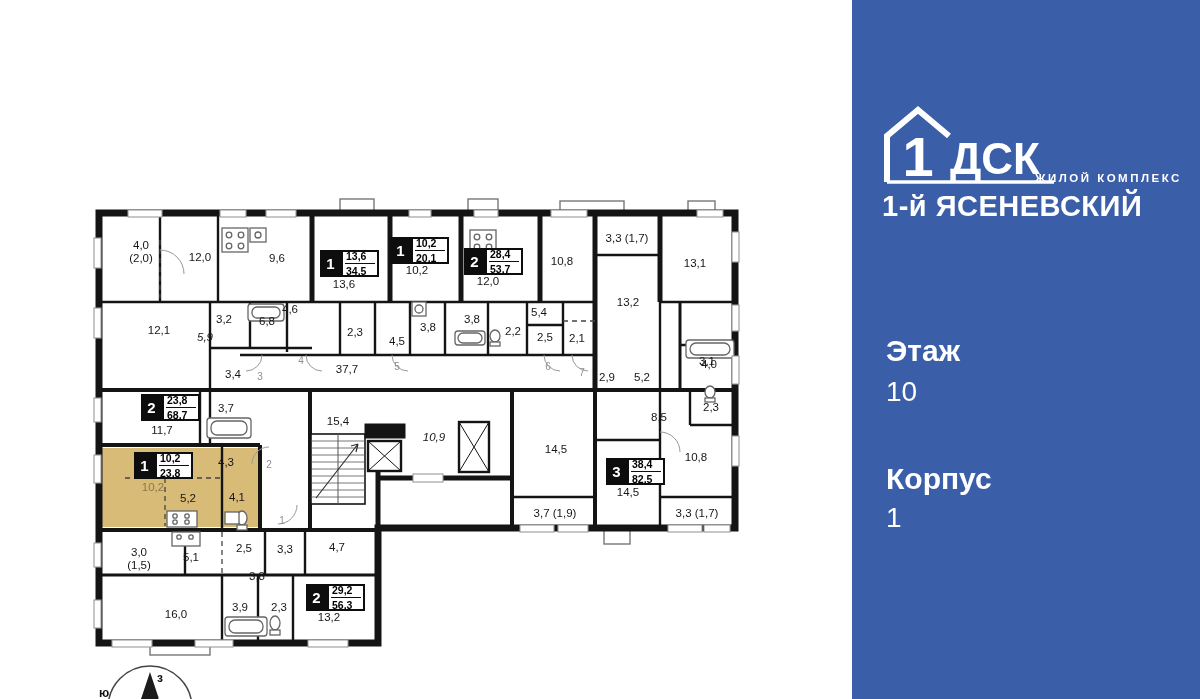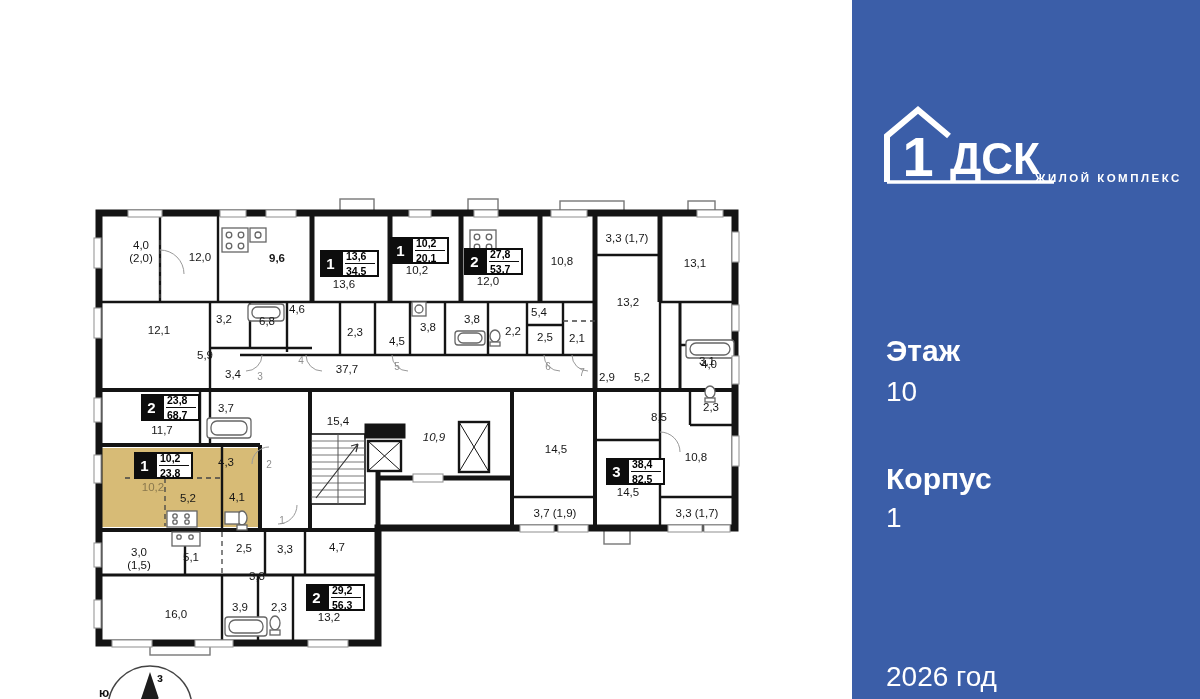--- a/index.html
+++ b/index.html
@@ -207,33 +207,33 @@
       <path d="M150,708 L168,690" stroke="#fff" stroke-width="1.5"></path>
       <text x="157" y="682" font-size="12" font-weight="bold" fill="#111" font-family="Liberation Sans, sans-serif">з</text>
       <text x="99" y="697" font-size="12" font-weight="bold" fill="#111" font-family="Liberation Sans, sans-serif">ю</text>
     </g>
   </svg>
 
   <div id="labels">
       <div class="rlabel" style="left: 141px; top: 252px;">4,0
 (2,0)</div>
       <div class="rlabel" style="left: 200px; top: 257px;">12,0</div>
-      <div class="rlabel" style="left: 277px; top: 258px; font-weight: bold;">9,6</div>
+      <div class="rlabel" style="left: 277px; top: 258px;">9,6</div>
       <div class="rlabel" style="left: 344px; top: 284px;">13,6</div>
       <div class="rlabel" style="left: 417px; top: 270px;">10,2</div>
       <div class="rlabel" style="left: 440px; top: 254px;">1,6</div>
       <div class="rlabel" style="left: 488px; top: 281px;">12,0</div>
       <div class="rlabel" style="left: 562px; top: 261px;">10,8</div>
       <div class="rlabel" style="left: 627px; top: 238px;">3,3 (1,7)</div>
       <div class="rlabel" style="left: 695px; top: 263px;">13,1</div>
       <div class="rlabel" style="left: 159px; top: 330px;">12,1</div>
       <div class="rlabel" style="left: 224px; top: 319px;">3,2</div>
       <div class="rlabel" style="left: 267px; top: 321px;">6,8</div>
-      <div class="rlabel" style="left: 297px; top: 309px;">4,6</div>
-      <div class="rlabel" style="left: 205px; top: 355px;">5,9</div>
+      <div class="rlabel" style="left: 290px; top: 309px;">4,6</div>
+      <div class="rlabel" style="left: 205px; top: 337px; font-style: italic;">5,9</div>
       <div class="rlabel" style="left: 233px; top: 374px;">3,4</div>
       <div class="rlabel" style="left: 226px; top: 408px;">3,7</div>
       <div class="rlabel" style="left: 355px; top: 332px;">2,3</div>
       <div class="rlabel" style="left: 397px; top: 341px;">4,5</div>
       <div class="rlabel" style="left: 428px; top: 327px;">3,8</div>
       <div class="rlabel" style="left: 472px; top: 319px;">3,8</div>
       <div class="rlabel" style="left: 513px; top: 331px;">2,2</div>
       <div class="rlabel" style="left: 539px; top: 312px;">5,4</div>
       <div class="rlabel" style="left: 545px; top: 337px;">2,5</div>
       <div class="rlabel" style="left: 577px; top: 338px;">2,1</div>
@@ -278,21 +278,21 @@
       <div class="badge" style="left: 390px; top: 237px;">
         <span class="bnum">1</span>
         <div class="bareas">
           <div class="a1">10,2</div>
           <div class="a2">20,1</div>
         </div>
       </div>
       <div class="badge" style="left: 464px; top: 248px;">
         <span class="bnum">2</span>
         <div class="bareas">
-          <div class="a1">27,8</div>
+          <div class="a1">28,4</div>
           <div class="a2">53,7</div>
         </div>
       </div>
       <div class="badge" style="left: 141px; top: 394px;">
         <span class="bnum">2</span>
         <div class="bareas">
           <div class="a1">23,8</div>
           <div class="a2">68,7</div>
         </div>
       </div>
@@ -329,22 +329,22 @@
   <div class="panel" style="background: rgb(59, 94, 168);">
     <div class="logo">
       <svg width="176" height="82" viewBox="0 0 176 82">
         <path d="M5,76 V30 L36,4 L67,30" stroke="#fff" stroke-width="6" fill="none"></path>
         <path d="M5,76 H172" stroke="#fff" stroke-width="3.5" fill="none"></path>
         <text x="36" y="70" text-anchor="middle" font-size="56" font-weight="bold" fill="#fff" font-family="Liberation Sans, sans-serif">1</text>
         <text x="68" y="68" font-size="44" font-weight="bold" fill="#fff" font-family="Liberation Sans, sans-serif">ДСК</text>
       </svg>
     </div>
     <div class="logo-sub">ЖИЛОЙ КОМПЛЕКС</div>
+    <div class="complex">1-й ЯСЕНЕВСКИЙ</div>
 
     <div class="row-label" style="top:334px">Этаж</div>
     <div class="row-value" style="top:376px">10</div>
 
     <div class="row-label" style="top:462px">Корпус</div>
     <div class="row-value" style="top:502px">1</div>
 
-    <div class="row-value" style="top:661px">2026 год</div>
   </div>
 </div>
 
 </body></html>

